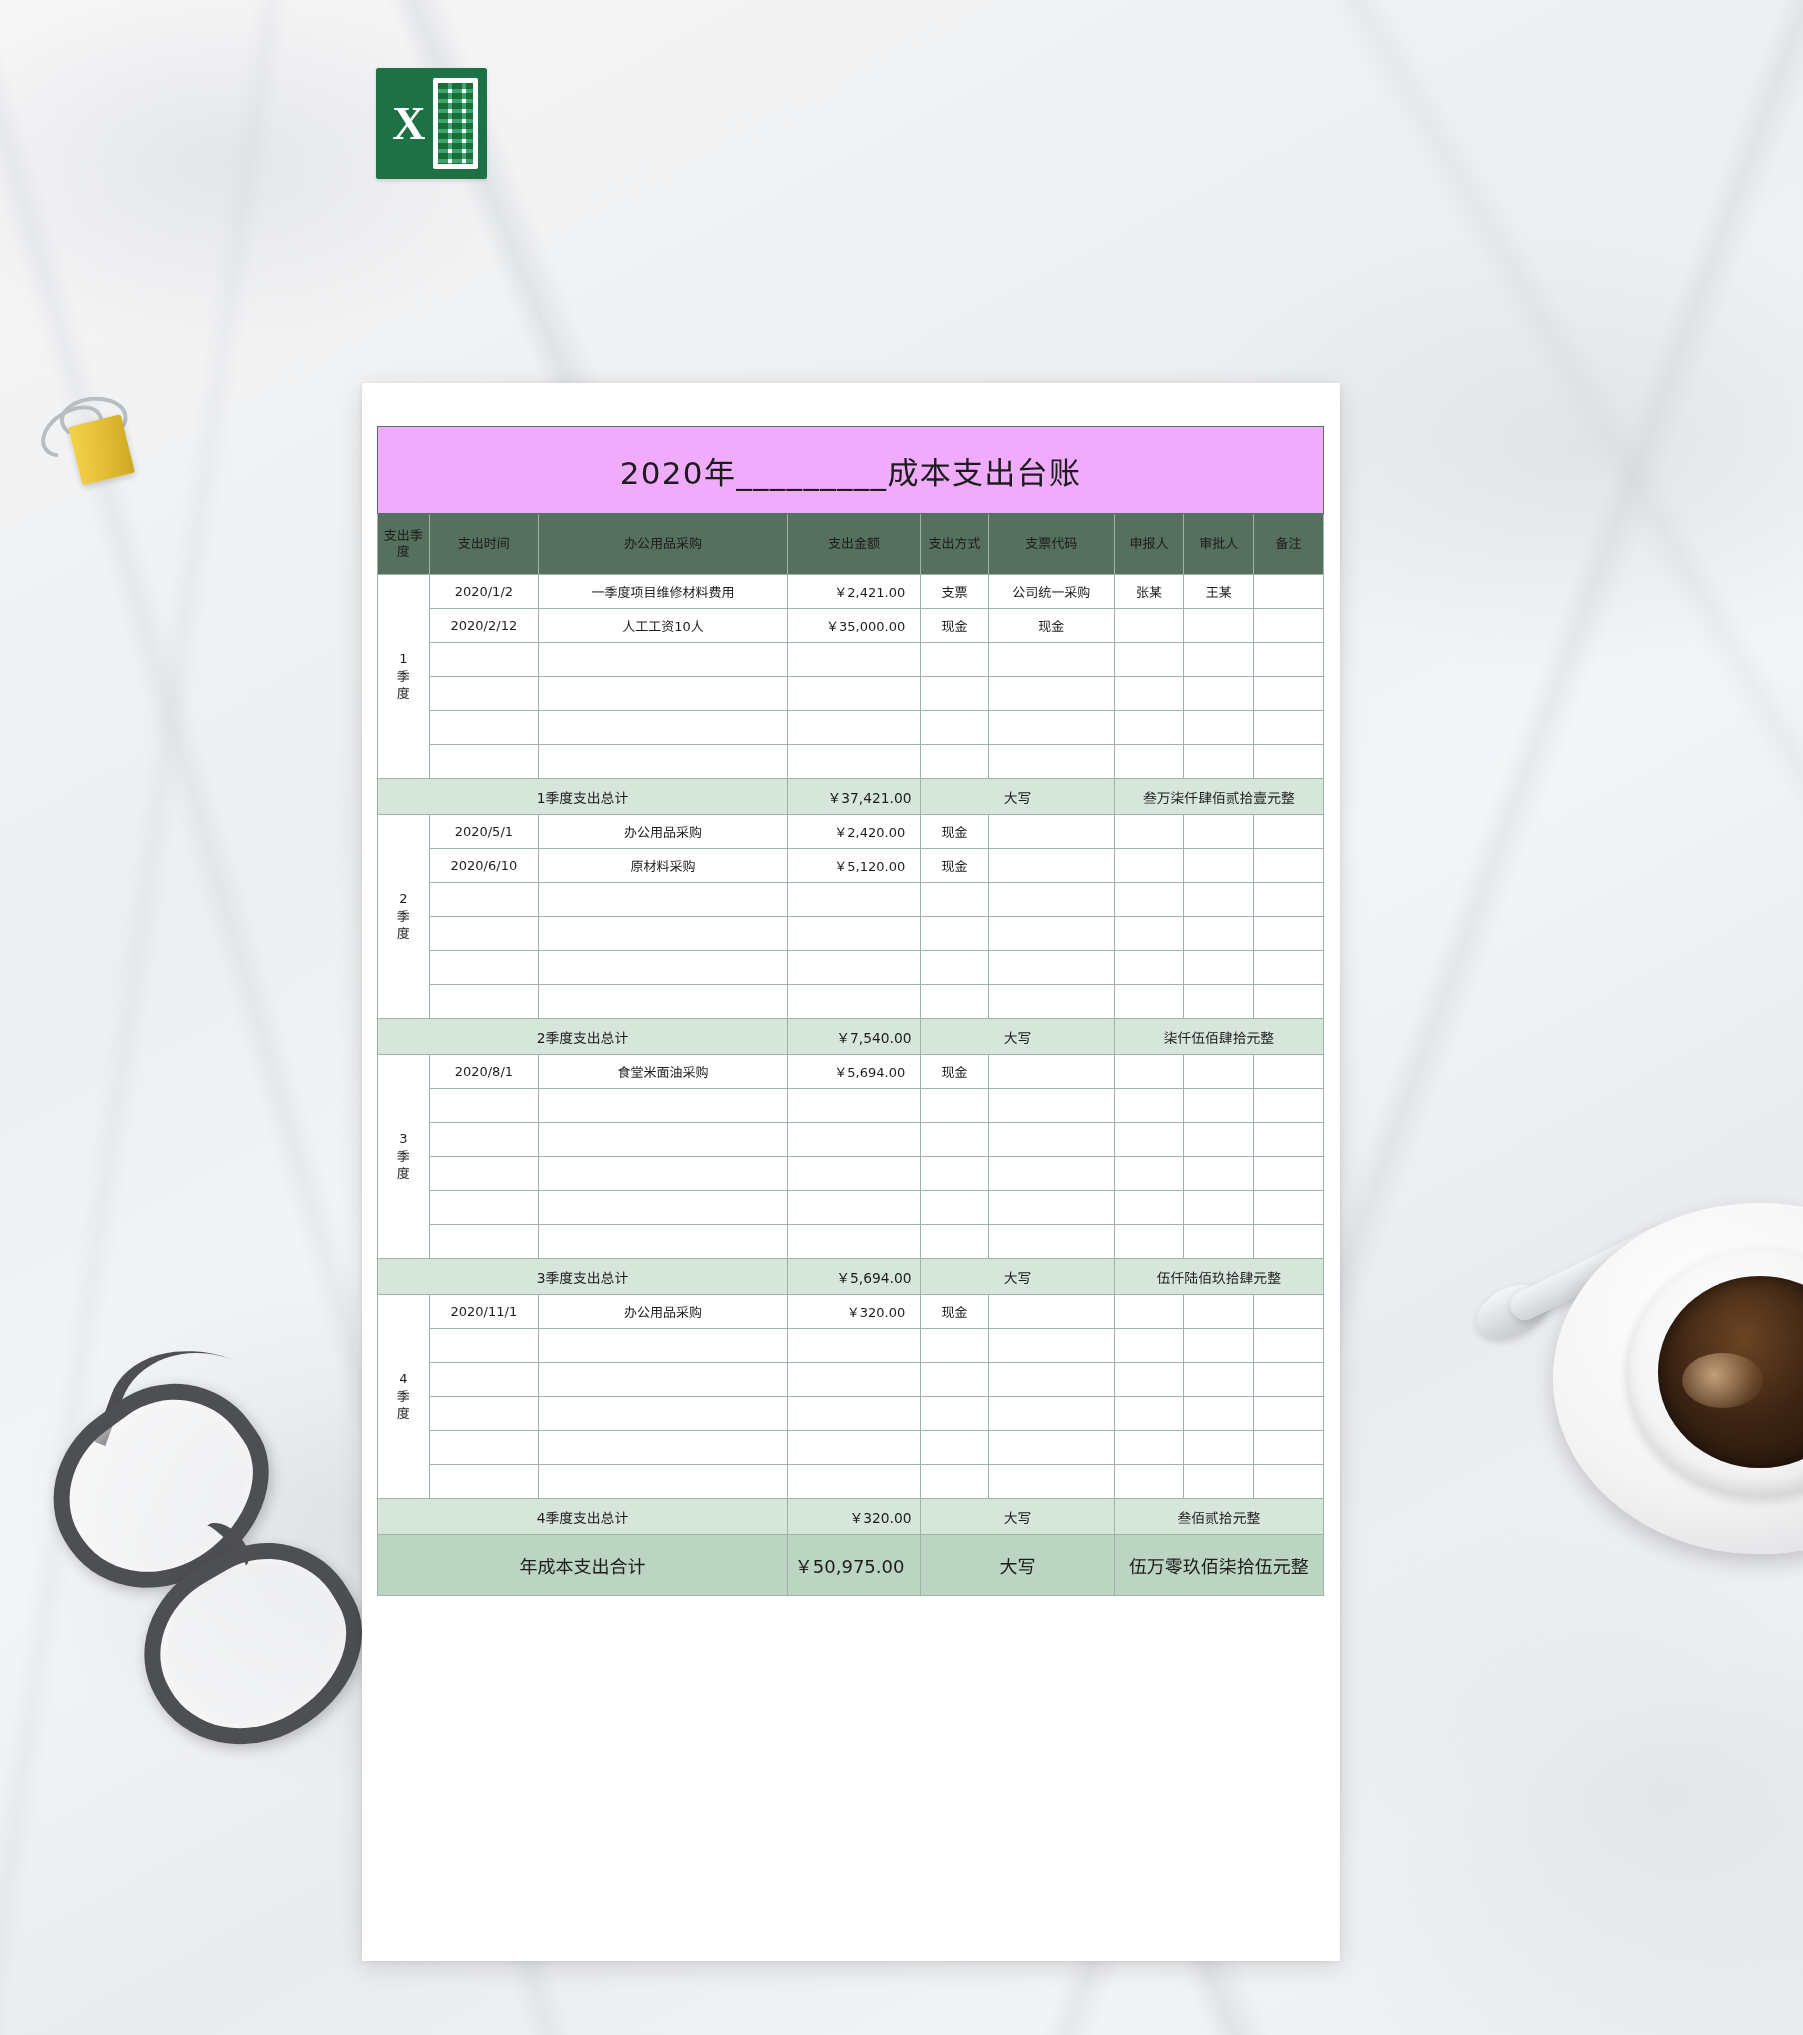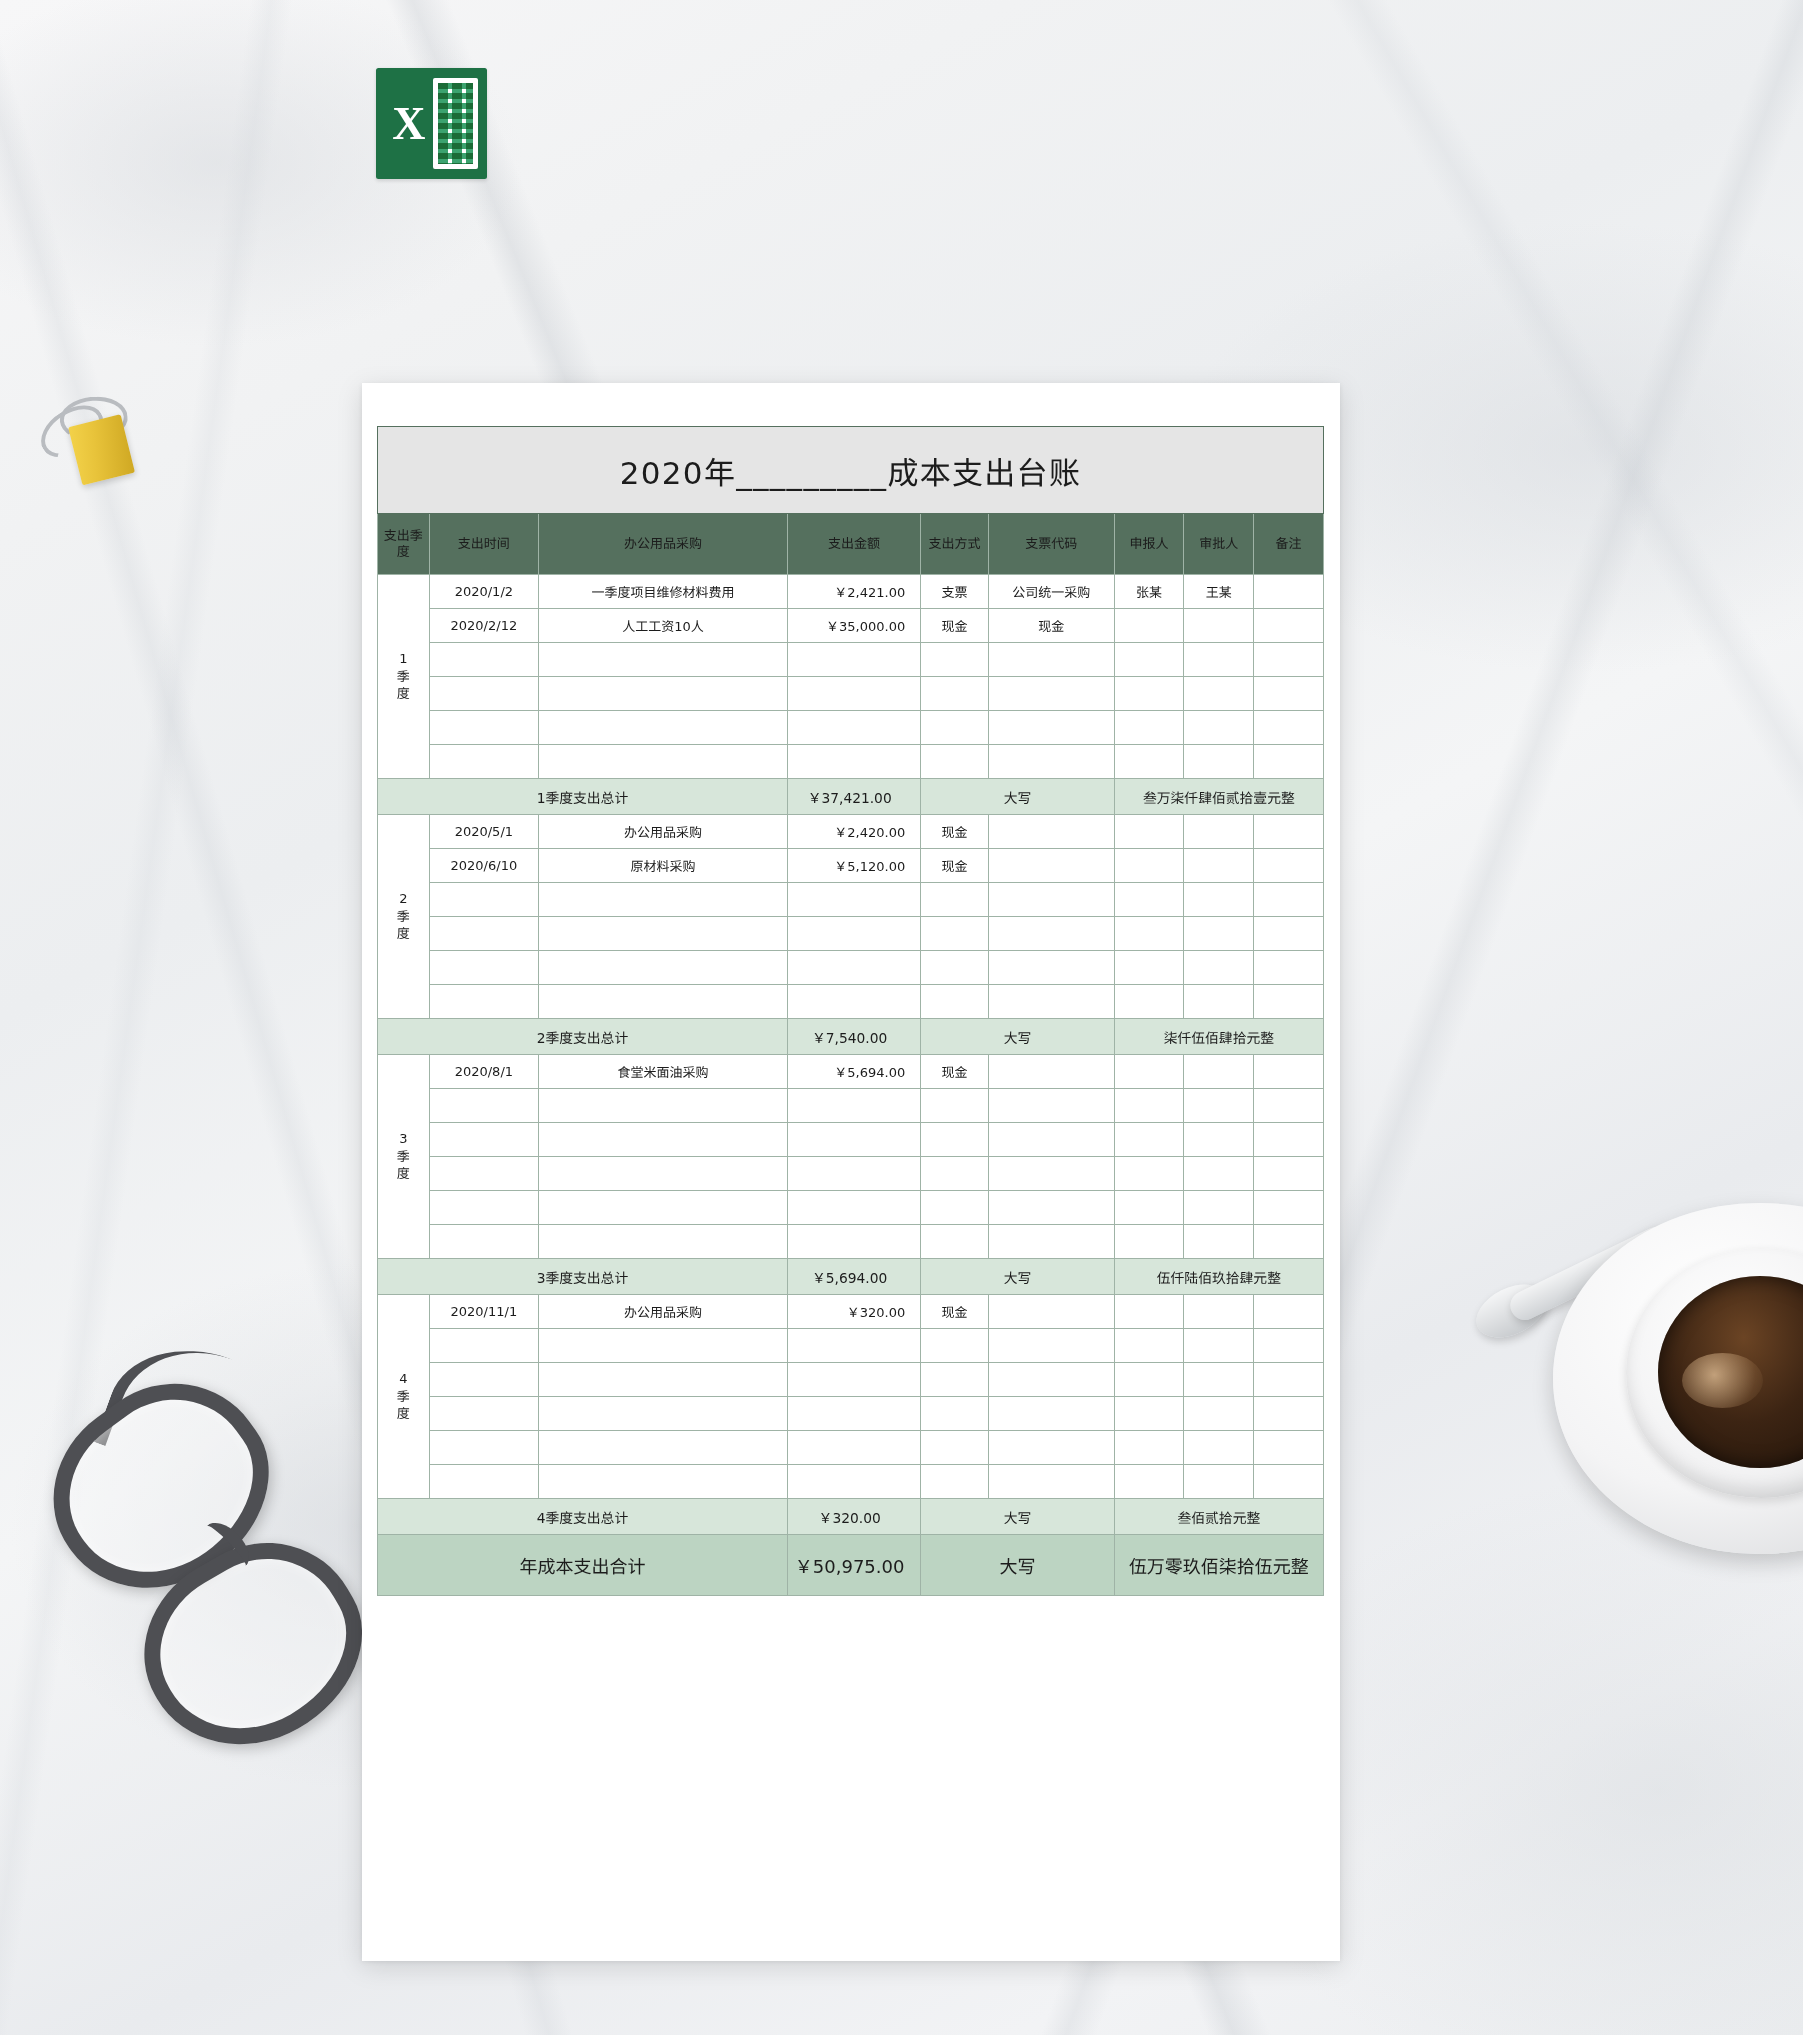--- a/index.html
+++ b/index.html
@@ -129,21 +129,21 @@
     font-family: "DejaVu Sans", sans-serif;
   }
   table.ledger td, table.ledger th {
     border: 0.6px solid #9fb3a6;
     padding: 0;
     font-weight: normal;
     color: #1c1c1c;
   }
 
   .title-cell {
-    background: #e5e5e5;
+    background: #f0abfc;
     color: #ffffff;
     font-size: 31px;
     font-weight: bold;
     text-align: center;
     height: 86px;
     letter-spacing: 1.3px;
     border: 0.6px solid #55705e !important;
     font-family: "DejaVu Sans", sans-serif;
   }
 
@@ -174,21 +174,21 @@
     line-height: 1.35;
     vertical-align: middle;
   }
 
   .subtotal td {
     height: 35px;
     background: #d7e6da;
     font-size: 13.8px;
     text-align: center;
   }
-  .subtotal td.amount { padding-right: 8.8px; margin-top: 8px; }
+  .subtotal td.amount { text-align: right; padding-right: 8.8px; margin-top: 8px; }
 
   .grand td {
     height: 60px;
     background: #bcd4c2;
     font-size: 18px;
     text-align: center;
   }
   .grand td.amount { text-align: center; padding-right: 8.8px; }
 
   

